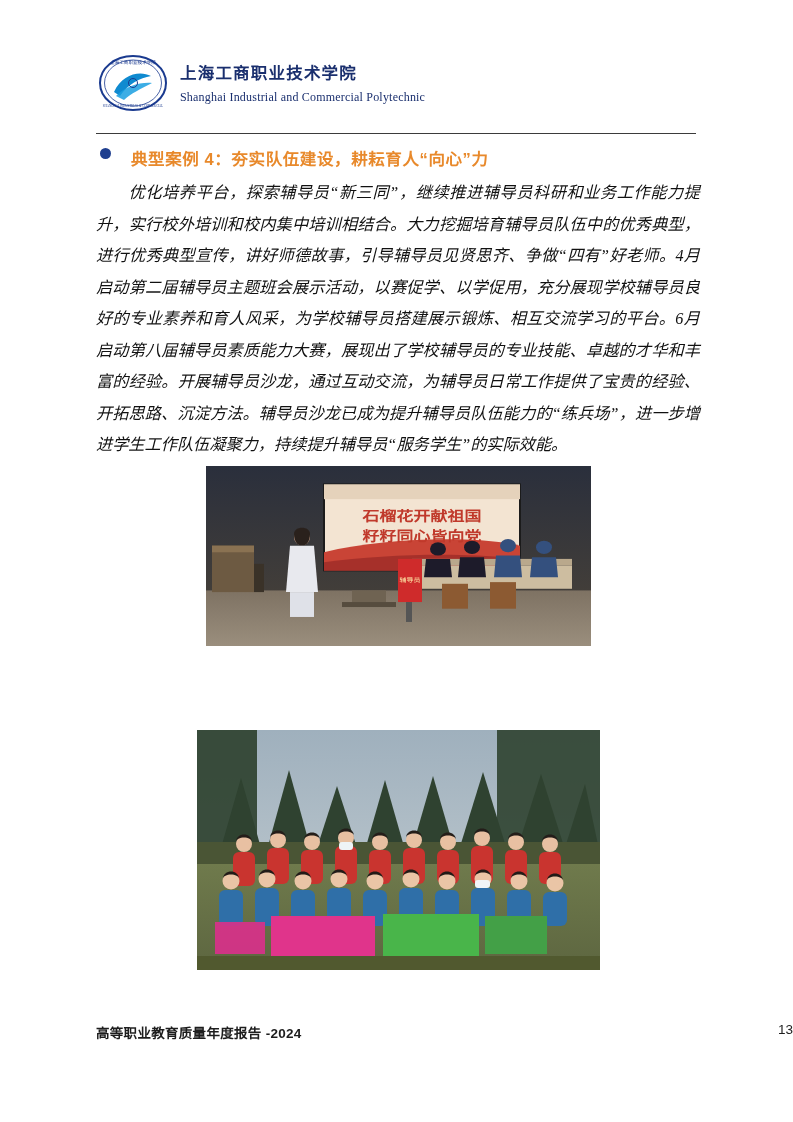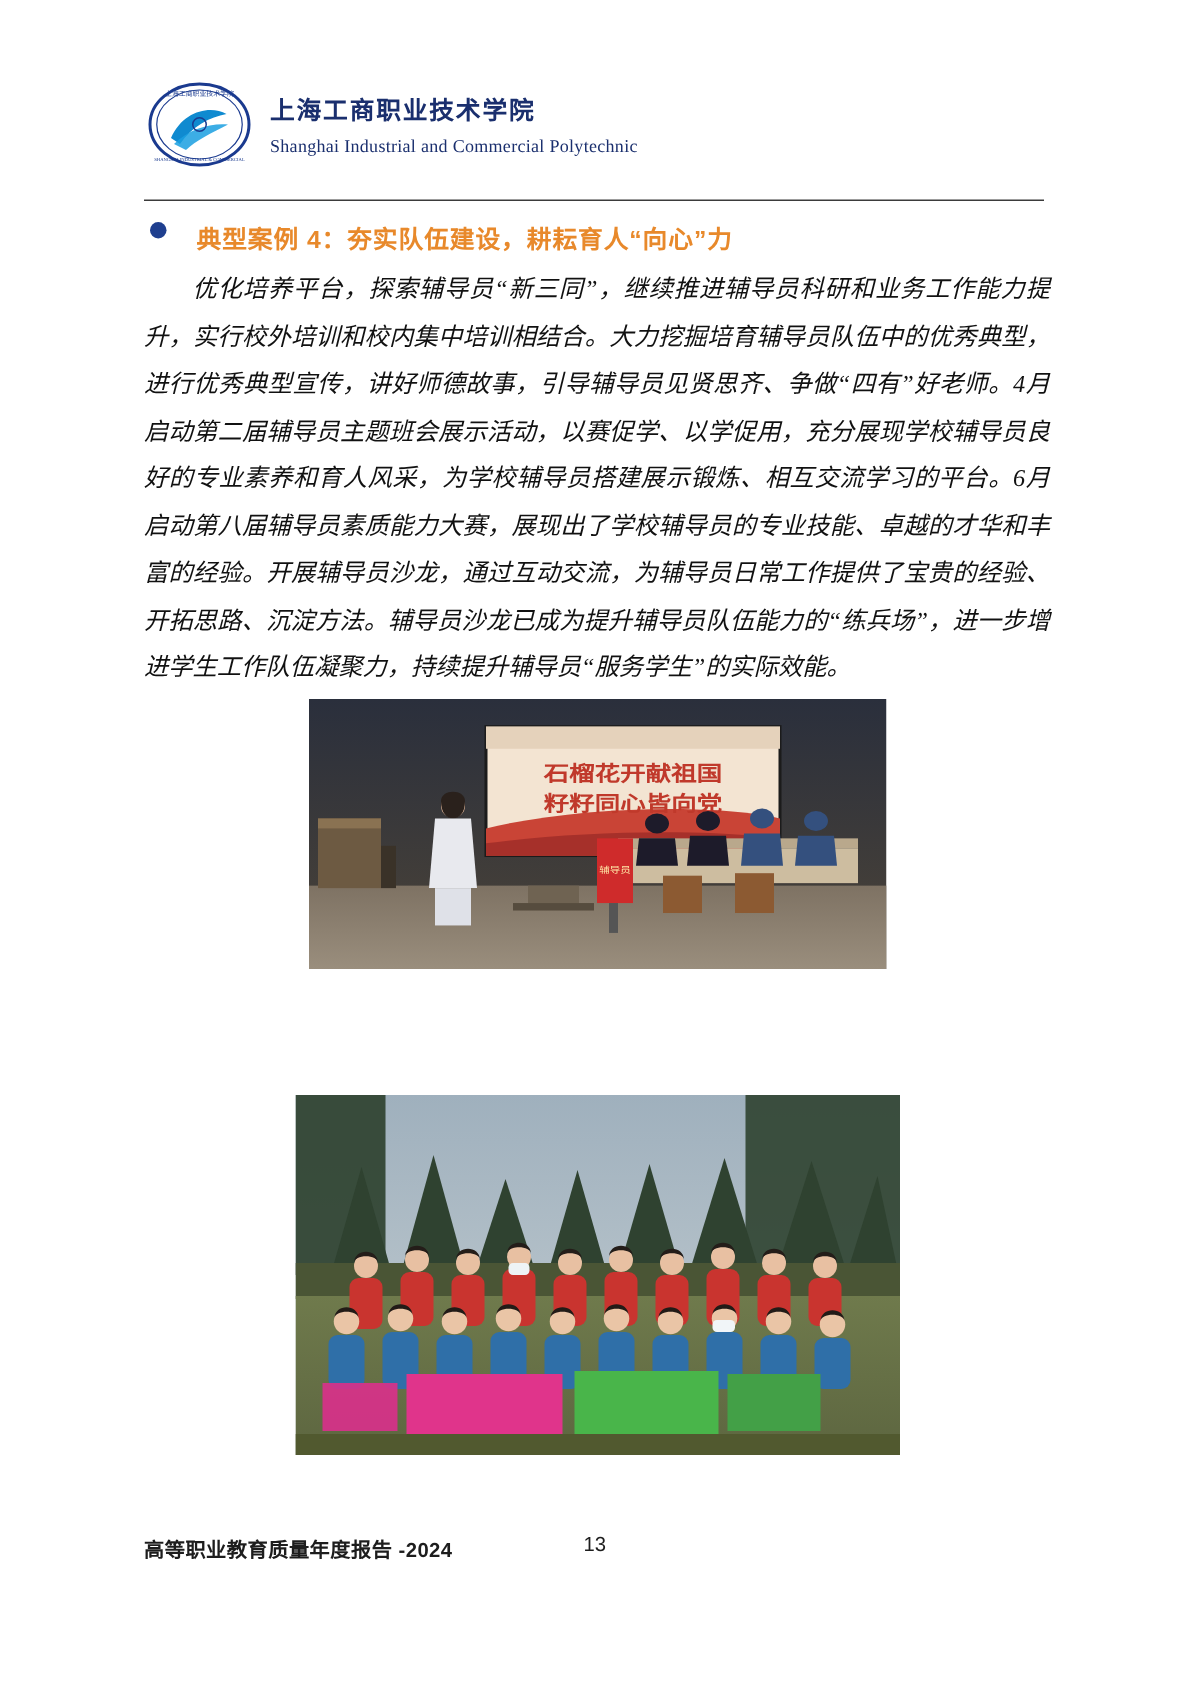--- a/index.html
+++ b/index.html
@@ -159,21 +159,21 @@
     font-size: 13.5px;
     font-weight: bold;
     color: #1d1d1d;
     letter-spacing: 0.3px;
   }
   .footer-page {
     position: absolute;
     left: 0;
     top: 1022px;
     width: 793px;
-    text-align: center;
+    text-align: right;
     font-family: "Liberation Sans", "DejaVu Sans", sans-serif;
     font-size: 13.5px;
     color: #1d1d1d;
   }
 </style>
 </head>
 <body>
 
 <div class="page">
 

